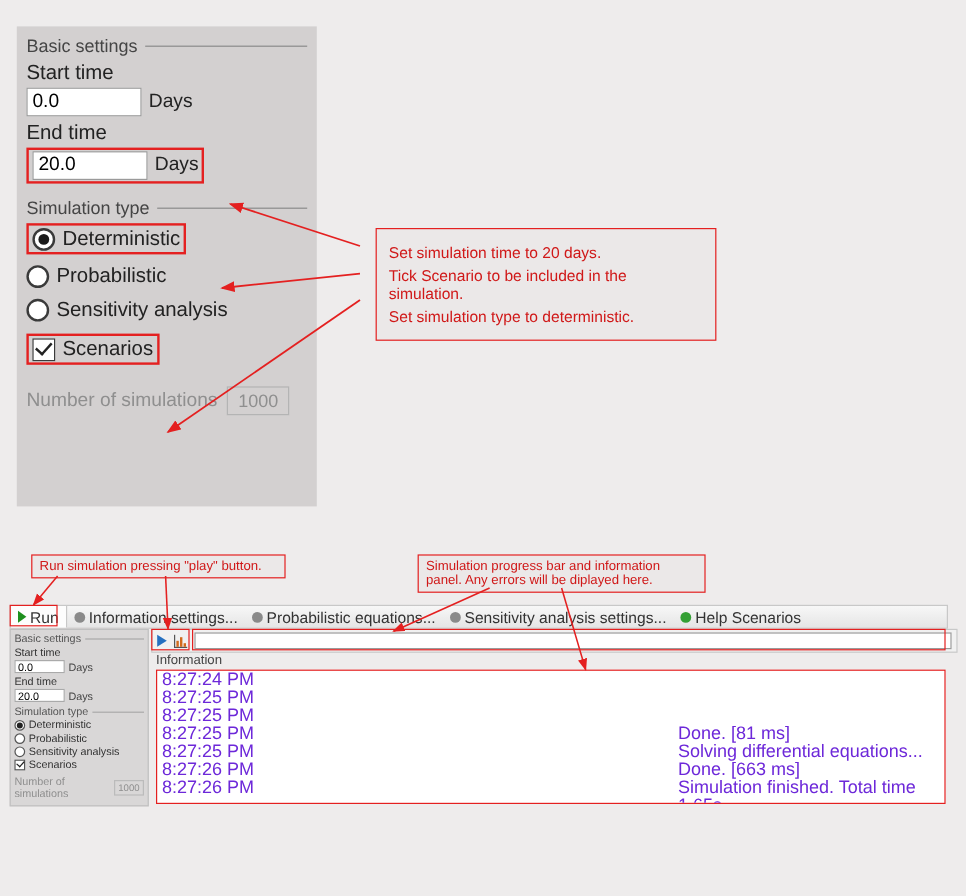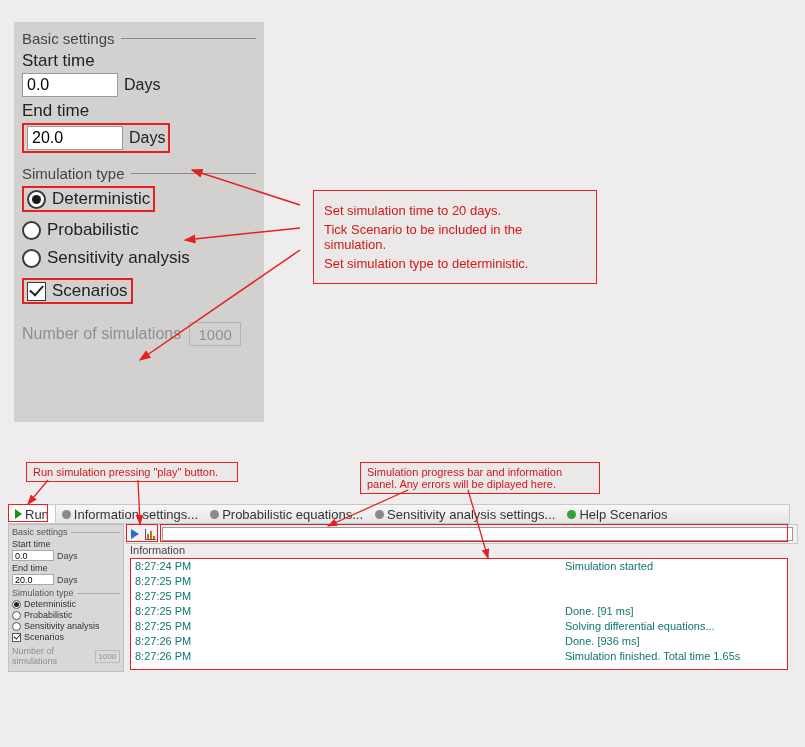--- a/index.html
+++ b/index.html
@@ -95,21 +95,21 @@
   .ps-radio{width:9px;height:9px;border:1px solid #555;border-radius:50%;box-sizing:border-box;display:inline-flex;align-items:center;justify-content:center;background:#fff;}
   .ps-radio.ck::after{content:"";width:5px;height:5px;border-radius:50%;background:#222;}
   .ps-check{width:9px;height:9px;border:1px solid #555;box-sizing:border-box;background:#fff;display:inline-flex;align-items:center;justify-content:center;}
   .ps-check.ck::after{content:"";width:5px;height:3px;border-left:1px solid #222;border-bottom:1px solid #222;transform:rotate(-48deg);margin-top:-2px;}
   .ps-ns{display:flex;align-items:center;gap:3px;margin-top:4px;}
   .ps-nsv{width:26px;height:11px;border:1px solid #bbb;background:#d9d7d7;color:#8f8f8f;font-size:8px;display:flex;align-items:center;justify-content:center;}
 
   .infolabel{position:absolute;left:122px;top:82px;font-size:11px;color:#444;}
   .log{
     position:absolute;left:122px;top:96px;width:656px;height:110px;
-    border:1px solid #e42020;background:#fff;font-size:11px;color:#0f766e;overflow:hidden;
+    border:1px solid #e42020;background:#fff;font-size:15px;color:#6d28d9;overflow:hidden;
   }
   .log .r{display:flex;padding:0 4px;line-height:15px;}
   .log .t{width:430px;}
   .log .m{flex:1;}
 
   .hl-run{position:absolute;border:1px solid #e42020;box-sizing:border-box;}
   .hl-play{position:absolute;border:1px solid #e42020;box-sizing:border-box;}
   .hl-prog{position:absolute;border:1px solid #e42020;box-sizing:border-box;}
 </style>
 </head>
@@ -180,21 +180,21 @@
     <line x1="300" y1="205" x2="192" y2="170" stroke="#e42020" stroke-width="1.5" marker-end="url(#ah)"></line>
     <line x1="300" y1="228" x2="185" y2="240" stroke="#e42020" stroke-width="1.5" marker-end="url(#ah)"></line>
     <line x1="300" y1="250" x2="140" y2="360" stroke="#e42020" stroke-width="1.5" marker-end="url(#ah)"></line>
   </svg>
 
   <div class="bottom">
 
     <div class="annot-small" style="left:18px;top:0;width:212px;">
       <span>Run simulation pressing "play" button.</span>
     </div>
-    <div class="annot-small" style="left:340px;top:0;width:240px;margin-left:12px;">
+    <div class="annot-small" style="left:340px;top:0;width:240px;">
       <span>Simulation progress bar and information panel. Any errors will be diplayed here.</span>
     </div>
 
     <div class="tabbar">
       <div class="tab active">
         <span class="playicon"></span>
         <span>Run</span>
       </div>
       <div class="tab">
         <span class="geardot gd-gray"></span>
@@ -263,39 +263,38 @@
         <span style="color:#8f8f8f;">Number of simulations</span>
         <span class="ps-nsv">1000</span>
       </div>
     </div>
 
     <div class="infolabel">Information</div>
 
     <div class="log">
       <div class="r">
           <span class="t">8:27:24 PM</span>
-          <span class="m">Simulation started</span>
         </div>
       <div class="r">
           <span class="t">8:27:25 PM</span>
         </div>
       <div class="r">
           <span class="t">8:27:25 PM</span>
         </div>
       <div class="r">
           <span class="t">8:27:25 PM</span>
-          <span class="m">Done. [91 ms]</span>
+          <span class="m">Done. [81 ms]</span>
         </div>
       <div class="r">
           <span class="t">8:27:25 PM</span>
           <span class="m">Solving differential equations...</span>
         </div>
       <div class="r">
           <span class="t">8:27:26 PM</span>
-          <span class="m">Done. [936 ms]</span>
+          <span class="m">Done. [663 ms]</span>
         </div>
       <div class="r">
           <span class="t">8:27:26 PM</span>
           <span class="m">Simulation finished. Total time 1.65s</span>
         </div>
     </div>
 
     <div class="hl-run" style="left:0;top:42px;width:40px;height:18px;"></div>
     <div class="hl-play" style="left:118px;top:62px;width:32px;height:18px;"></div>
     <div class="hl-prog" style="left:152px;top:62px;width:628px;height:18px;"></div>

